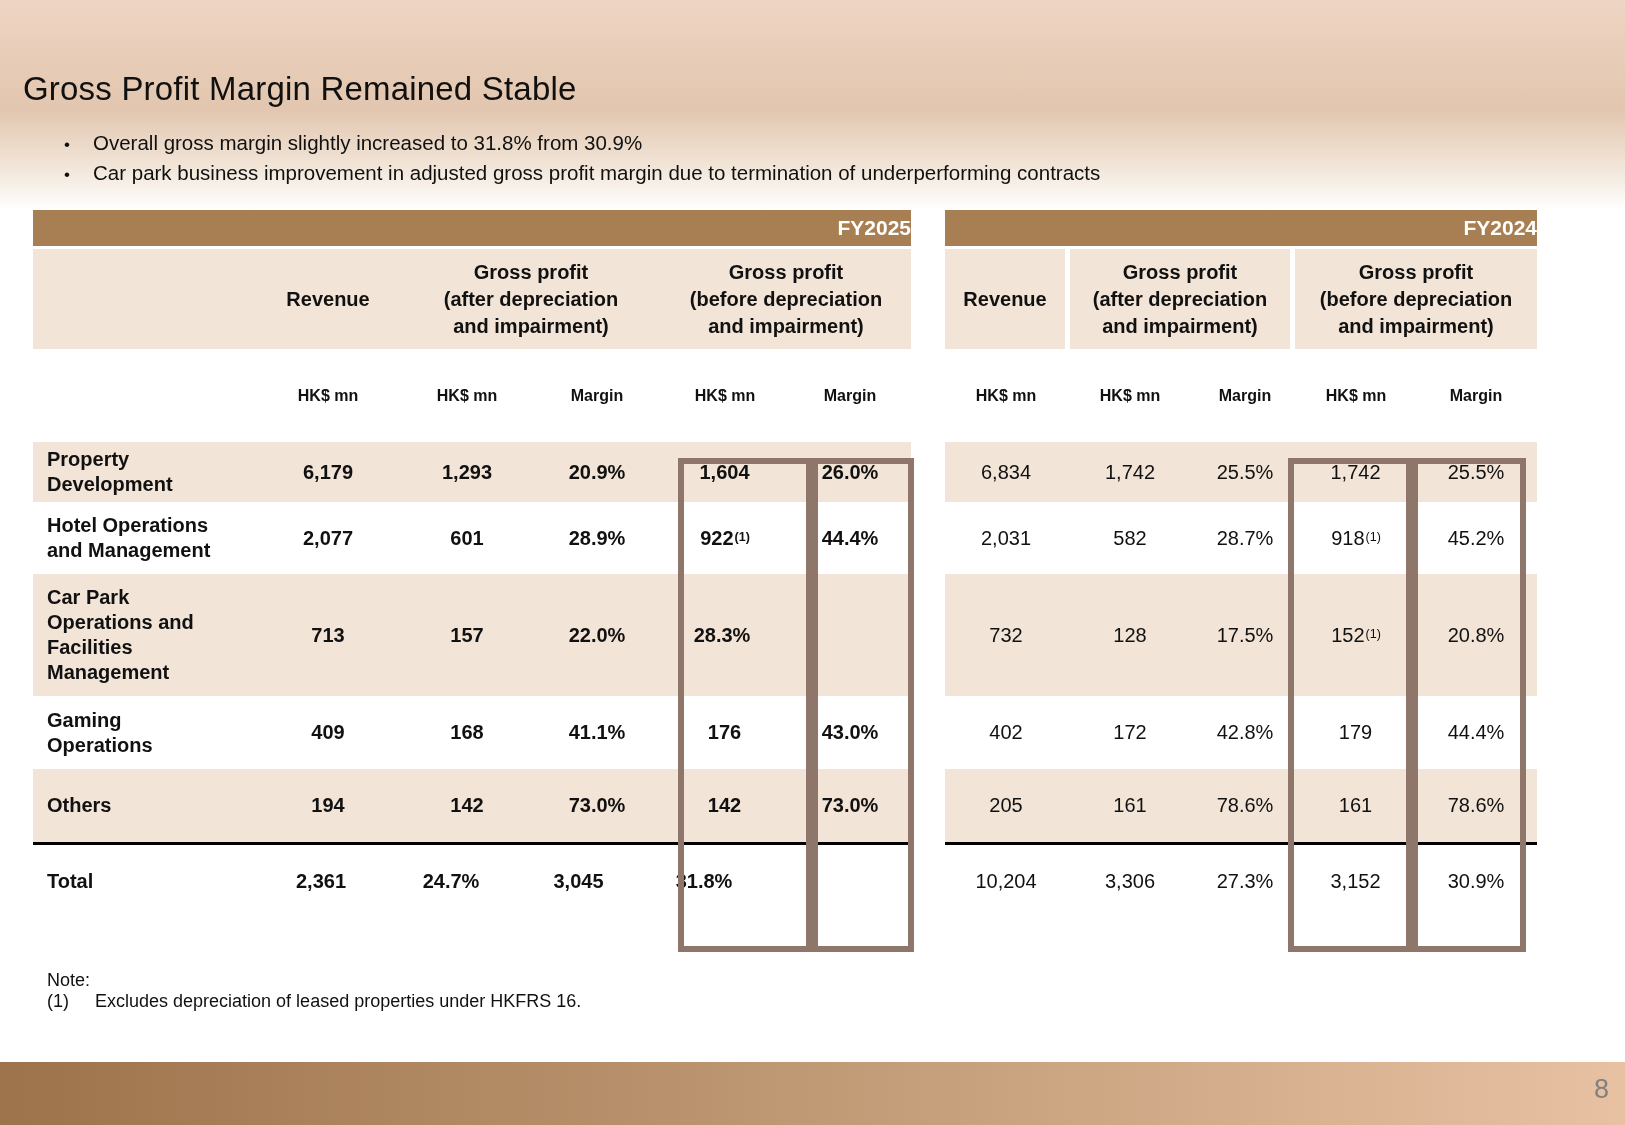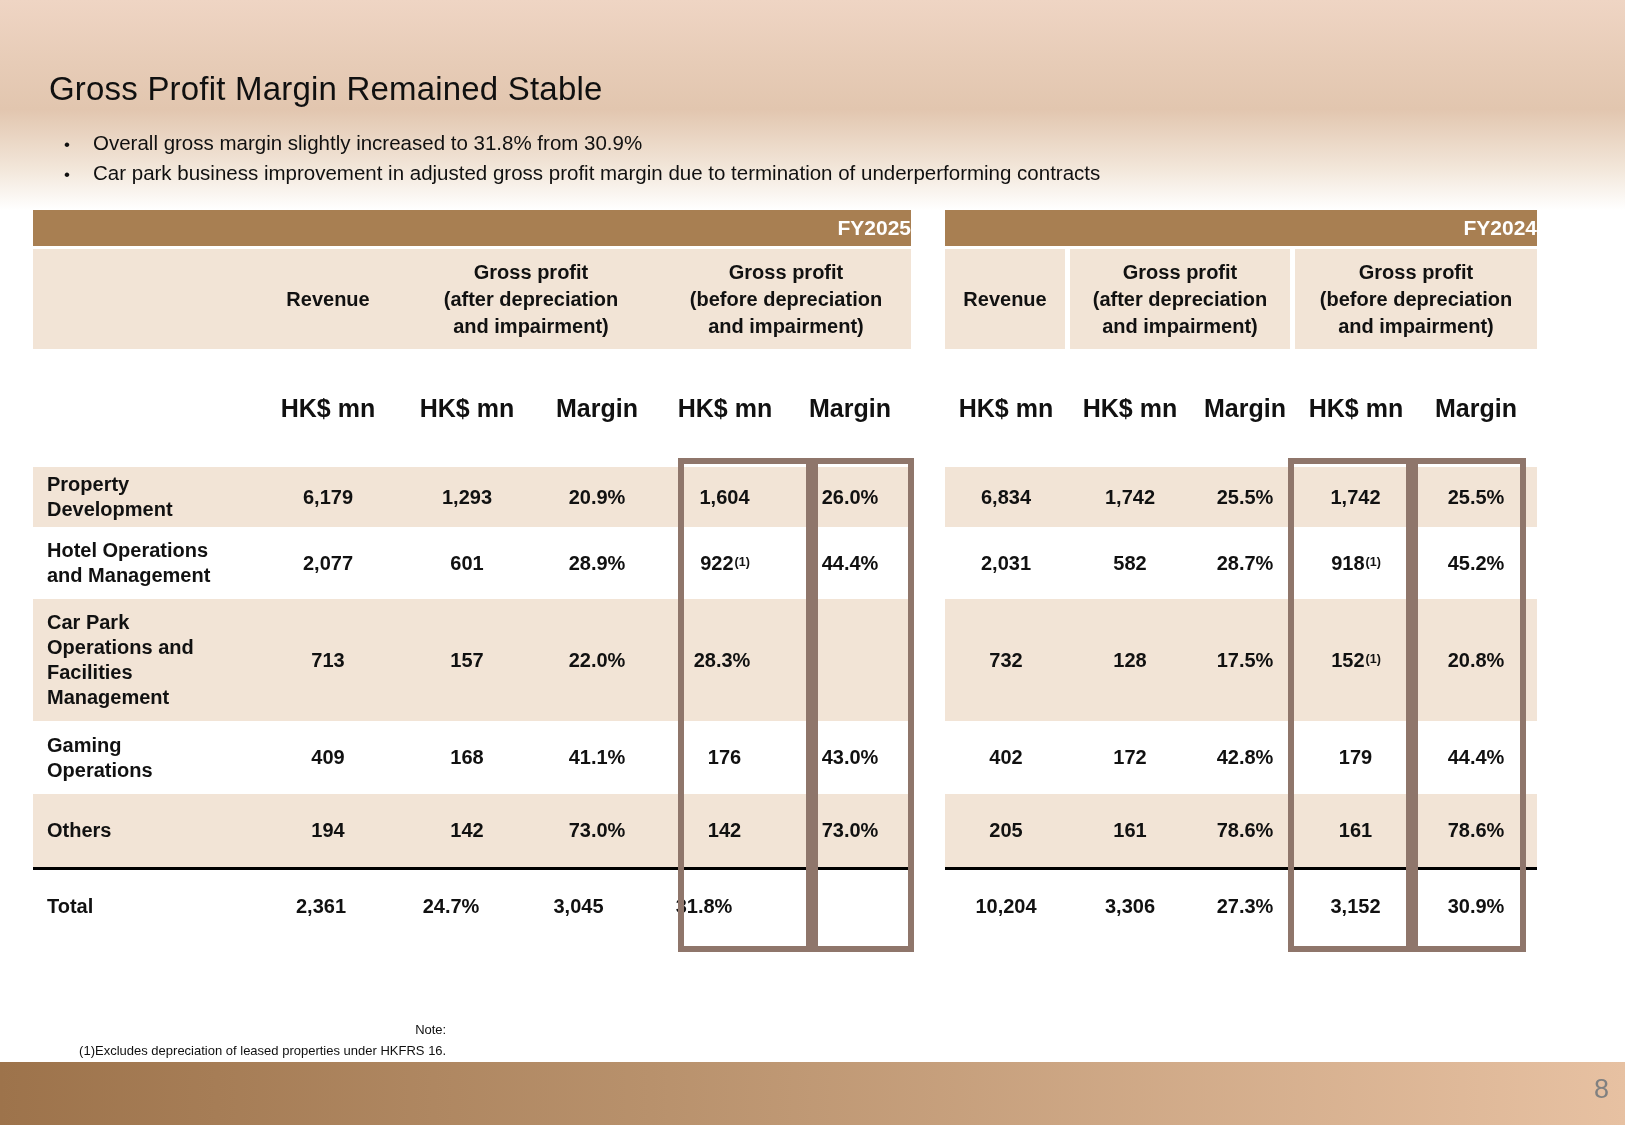--- a/index.html
+++ b/index.html
@@ -6,21 +6,21 @@
   .slide{
     position:relative; width:1625px; height:1125px; background:#ffffff;
     font-family:"Liberation Sans", sans-serif; color:#111; overflow:hidden;
   }
   
   .top-grad{
     position:absolute; left:0; top:0; width:100%; height:210px;
     background:linear-gradient(180deg,#EFD5C4 0%, #E7CCB7 30%, #E2C6AF 52%, #F2E6D9 80%, #FFFFFF 100%);
   }
   .title{
-    position:absolute; left:49px; top:48px; font-size:33px; font-weight:400;
+    position:absolute; left:23px; top:48px; font-size:33px; font-weight:400;
     letter-spacing:0.2px; color:#101010; white-space:nowrap;
   }
   .bullets{position:absolute; left:64px; top:129px;}
   .bullet{display:flex; align-items:flex-start; font-size:20.5px; line-height:28px; color:#101010;}
   .bullet .dot{width:29px; flex:0 0 29px;}
   .bullet .dot::before{content:"\2022"; font-size:17px;}
   
   .tbl{position:absolute; top:210px;}
   .tbl25{left:33px; width:878px;}
   .tbl24{left:945px; width:592px;}
@@ -35,21 +35,21 @@
     position:absolute; top:0; height:100%; display:flex; align-items:center; justify-content:center;
     text-align:center; font-weight:bold; font-size:20px; line-height:1.35; white-space:pre-line;
   }
   .tbl25 .g-rev{left:222px; width:146px;}
   .tbl25 .g-after{left:368px; width:260px;}
   .tbl25 .g-before{left:628px; width:250px;}
   .tbl24 .ghead{background:#F2E4D6;}
   .tbl24 .g-rev{left:0; width:120px;}
   .tbl24 .g-after{left:125px; width:220px;}
   .tbl24 .g-before{left:350px; width:242px;}
-  .unit-row{display:flex; height:118px; align-items:center; font-weight:bold; font-size:25px;}
+  .unit-row{display:flex; height:93px; align-items:center; font-weight:bold; font-size:16px;}
   .unit-row .spacer{width:222px; flex:0 0 222px;}
   .uc{display:flex; justify-content:center;}
   
   .r{display:flex; box-sizing:border-box;}
   .r.peach{background:#F2E4D6;}
   .h0{height:60px}.h1{height:72px}.h2{height:122px}.h3{height:73px}.h4{height:73px}
   .h5{height:75px; border-top:3px solid #000;}
   .c{display:flex; align-items:center; justify-content:center; font-size:20px; box-sizing:border-box;}
   .lbl{
     width:222px; flex:0 0 222px; justify-content:flex-start; padding-left:14px;
@@ -59,33 +59,33 @@
   .tbl25 .w2{width:132px; flex:0 0 132px;}
   .tbl25 .w3{width:128px; flex:0 0 128px;}
   .tbl25 .w4{width:128px; flex:0 0 128px;}
   .tbl25 .w5{width:122px; flex:0 0 122px;}
   .tbl24 .w1{width:122px; flex:0 0 122px;}
   .tbl24 .w2{width:126px; flex:0 0 126px;}
   .tbl24 .w3{width:104px; flex:0 0 104px;}
   .tbl24 .w4{width:118px; flex:0 0 118px;}
   .tbl24 .w5{width:122px; flex:0 0 122px;}
   .tbl25 .val{font-weight:bold;}
-  .tbl24 .val{font-weight:bold;}
+  .tbl24 .val{font-weight:normal;}
   sup.fn{font-size:12.5px; line-height:0; position:relative; top:-1px; margin-left:1px;}
   
   .hl{
     position:absolute; top:458px; height:494px; border:6px solid #8F766B;
     box-sizing:border-box; pointer-events:none; background:transparent;
   }
   .hl25a{left:678px; width:134px;}
   .hl25b{left:812px; width:102px;}
   .hl24a{left:1288px; width:124px;}
   .hl24b{left:1412px; width:114px;}
   
-  .note{position:absolute; left:47px; top:1019px; font-size:13px; color:#101010; line-height:21px;text-align:right;}
+  .note{position:absolute; left:47px; top:970px; font-size:18px; color:#101010; line-height:21px;}
   .note-line{display:flex;}
   .note-line .mk{width:48px; flex:0 0 48px;}
   
   .footer{
     position:absolute; left:0; top:1062px; width:100%; height:63px;
     background:linear-gradient(90deg,#9D734B 0%, #B8916C 40%, #E7C1A2 100%);
   }
   .pagenum{position:absolute; right:16px; top:12px; font-size:27px; color:#808080;}
 </style>
 </head>

